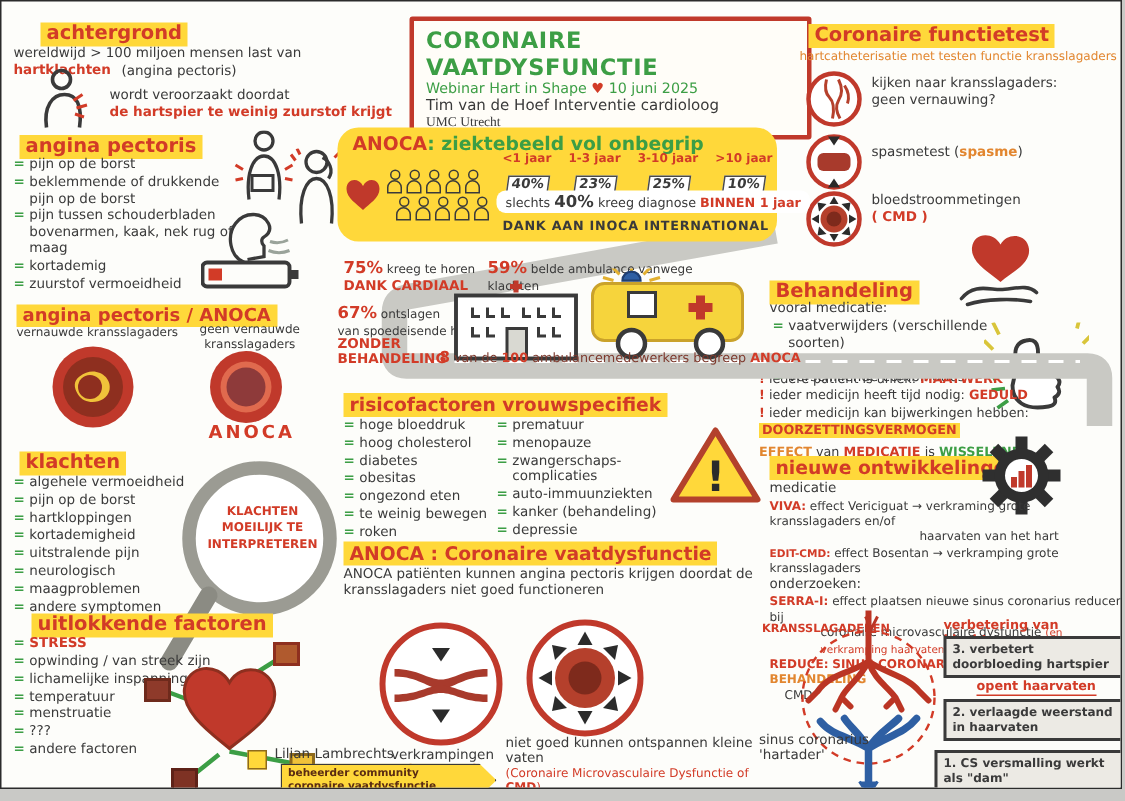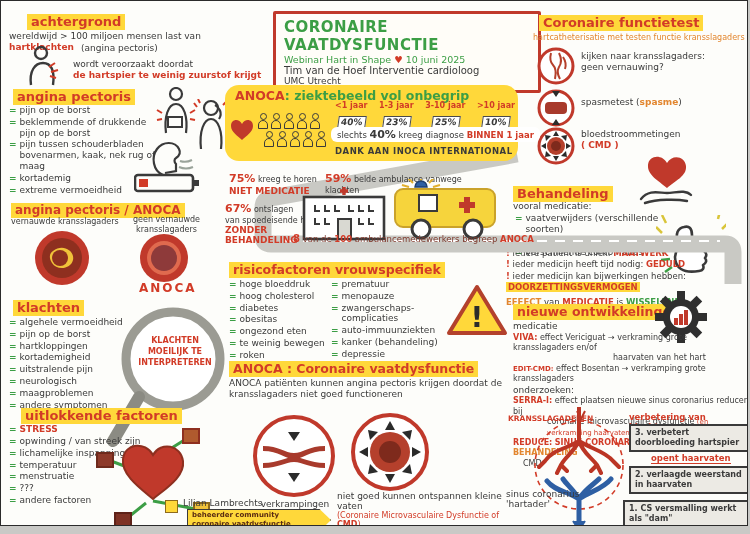--- a/index.html
+++ b/index.html
@@ -60,21 +60,21 @@
         <div class="li">
           <span class="b"></span>
           <span>pijn tussen schouderbladen bovenarmen, kaak, nek rug of maag</span>
         </div>
         <div class="li">
           <span class="b"></span>
           <span>kortademig</span>
         </div>
         <div class="li">
           <span class="b"></span>
-          <span>extreme vermoeidheid</span>
+          <span>zuurstof vermoeidheid</span>
         </div>
       </div>
   <div class="abs" style="left:155px;top:86px;">
     <svg width="40" height="48" viewBox="0 0 40 48">
       <circle cx="20" cy="7" r="6" fill="none" stroke="#3a3a3a" stroke-width="2.2"></circle>
       <path d="M10,46 C8,30 12,17 20,17 C28,17 32,30 30,46" fill="none" stroke="#3a3a3a" stroke-width="2.2"></path>
       <rect x="12" y="30" width="14" height="10" fill="none" stroke="#3a3a3a" stroke-width="2"></rect>
       <path d="M6,26 l-5,-3 M6,32 l-5,1 M34,26 l5,-3 M34,32 l5,1" stroke="#d23b27" stroke-width="2"></path>
     </svg>
   </div>
@@ -214,21 +214,21 @@
   </div>
 
   <div class="abs" style="left:272px;top:10px;width:246px;border:3px solid #c0392b;border-radius:2px;background:#fffdf8;padding:4px 8px;">
     <div class="green bold" style="font-size:15px;letter-spacing:0.5px;">CORONAIRE VAATDYSFUNCTIE</div>
     <div style="font-size:9.5px;">
       <span class="green">Webinar Hart in Shape</span>
       <span class="red">♥</span>
       <span class="green">10 juni 2025</span>
     </div>
     <div class="dark" style="font-size:10px;">Tim van de Hoef  Interventie cardioloog</div>
-    <div class="dark" style="font-size:9px;">UMC Utrecht</div>
+    <div class="dark" style="font-size:9px;font-family:Liberation Serif, serif;">UMC Utrecht</div>
   </div>
 
   <svg class="abs" style="left:224px;top:135px;z-index:1;" width="522" height="150" viewBox="0 0 522 150">
     <path d="M292,18 L46,62 Q38,64 38,72 L38,100 Q38,108 46,108 L500,108 Q508,108 508,116 L508,148" fill="none" stroke="#c9c9c4" stroke-width="17"></path>
     <path d="M60,105 L495,105" stroke="#ffffff" stroke-width="2" stroke-dasharray="10 8"></path>
   </svg>
 
   <div class="abs" style="left:224px;top:84px;width:293px;height:76px;background:#ffd83a;border-radius:14px;z-index:2;">
     <div class="abs" style="left:10px;top:3px;font-size:12.5px;">
       <span class="red bold">ANOCA</span><span class="green bold">: ziektebeeld vol onbegrip</span>
@@ -261,21 +261,21 @@
       </div>
     </div>
     <div class="abs" style="left:106px;top:42px;background:#fff;border-radius:6px;padding:1px 6px;font-size:8.5px;white-space:nowrap;">
       <span class="dark">slechts </span><span class="dark bold" style="font-size:11px;">40%</span><span class="dark"> kreeg diagnose </span><span class="red bold">BINNEN 1 jaar</span>
     </div>
     <div class="abs dark bold" style="left:110px;top:61px;font-size:8.5px;letter-spacing:0.5px;">DANK AAN INOCA INTERNATIONAL</div>
   </div>
 
   <div class="abs" style="left:228px;top:166px;z-index:3;width:100px;">
     <span class="red bold b11">75%</span><span class="dark b8"> kreeg te horen</span>
-    <div class="red bold b9">NIET MEDICATIE</div>
+    <div class="red bold b9">DANK CARDIAAL</div>
   </div>
   <div class="abs" style="left:324px;top:166px;z-index:3;width:190px;">
     <span class="red bold b11">59%</span><span class="dark b8"> belde ambulance vanwege</span>
     <div class="dark b8">klachten</div>
   </div>
   <div class="abs" style="left:224px;top:196px;z-index:3;width:98px;">
     <span class="red bold b11">67%</span><span class="dark b8"> ontslagen</span>
     <div class="dark b8">van spoedeisende hulp</div>
     <div class="red bold b9">ZONDER</div>
     <div class="red bold b9">BEHANDELING</div>

